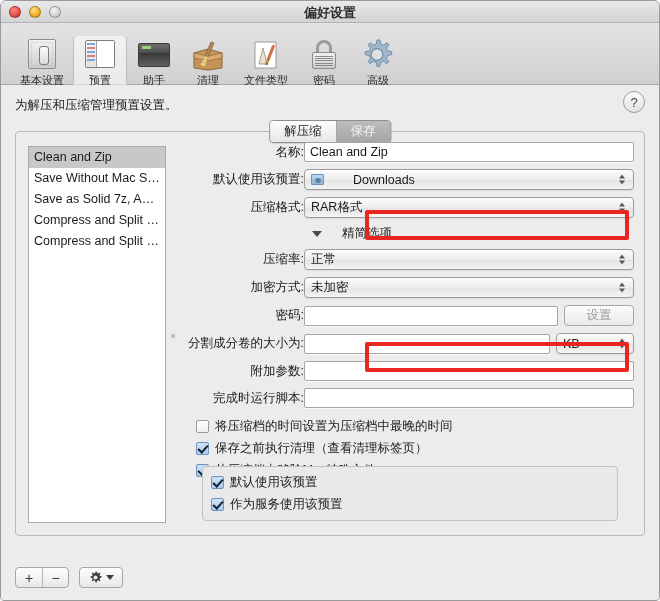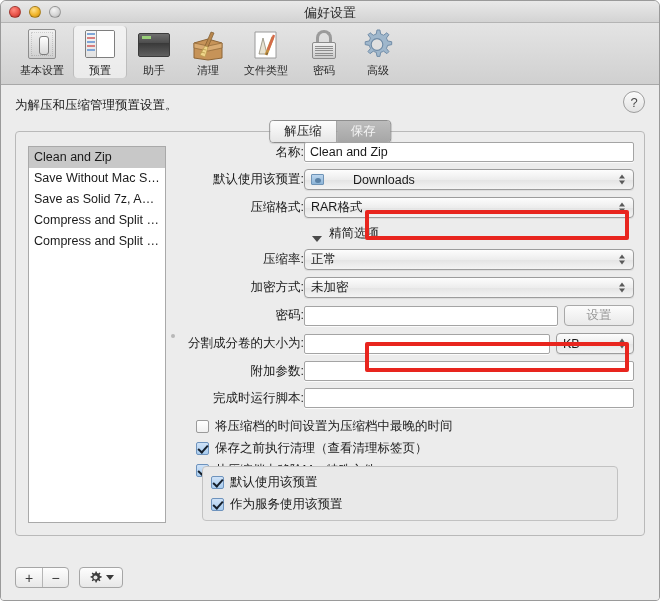--- a/index.html
+++ b/index.html
@@ -36,32 +36,32 @@
     width: 12px; height: 12px; border-radius: 50%;
     border: 1px solid rgba(0,0,0,0.28);
   }
   .light.close  { background: radial-gradient(circle at 38% 30%, #ff8a80 0%, #e8544a 55%, #b32b25 100%); }
   .light.min    { background: radial-gradient(circle at 38% 30%, #ffe08a 0%, #f0b429 55%, #bf8612 100%); }
   .light.zoom   { background: radial-gradient(circle at 38% 30%, #f4f4f4 0%, #d6d6d6 55%, #b0b0b0 100%); }
   .title-text {
     position: absolute; left: 0; right: 0; top: 3px;
     text-align: center;
     font-size: 13px; color: #2d2d2d;
-    font-weight: normal;
+    font-weight: bold;
   }
 
   
   .toolbar {
     position: relative;
     height: 62px;
     background: linear-gradient(to bottom, #e4e4e4 0%, #d0d0d0 100%);
     border-bottom: 1px solid #a8a8a8;
     display: flex;
     align-items: flex-start;
-    padding: 3px 0 0 10px;
+    padding: 13px 0 0 10px;
   }
   .tb-item {
     width: 54px;
     display: flex; flex-direction: column;
     align-items: center;
     padding-top: 2px;
     cursor: default;
     border-radius: 4px;
   }
   .tb-item.selected {
@@ -250,21 +250,21 @@
     border:1px solid #6e93b6; border-radius:1px;
   }
   .folder-icon:after{
     content:""; position:absolute; left:3px; top:2.5px; width:6px; height:5px;
     border-radius:50%; background:#5b82a6;
   }
 
   .section-header{
     font-size:12.5px; color:#1a1a1a;
     margin:3px 0 7px 134px;
-    display:flex; align-items:flex-end; gap:7px;
+    display:flex; align-items:center; gap:20px;
     cursor:default;
   }
   .tri{
     width:0;height:0;
     border-left:5px solid transparent; border-right:5px solid transparent;
     border-top:6px solid #4a4a4a;
   }
 
   .btn-set{
     margin-left:6px; width:70px; height:21px; flex:none;

